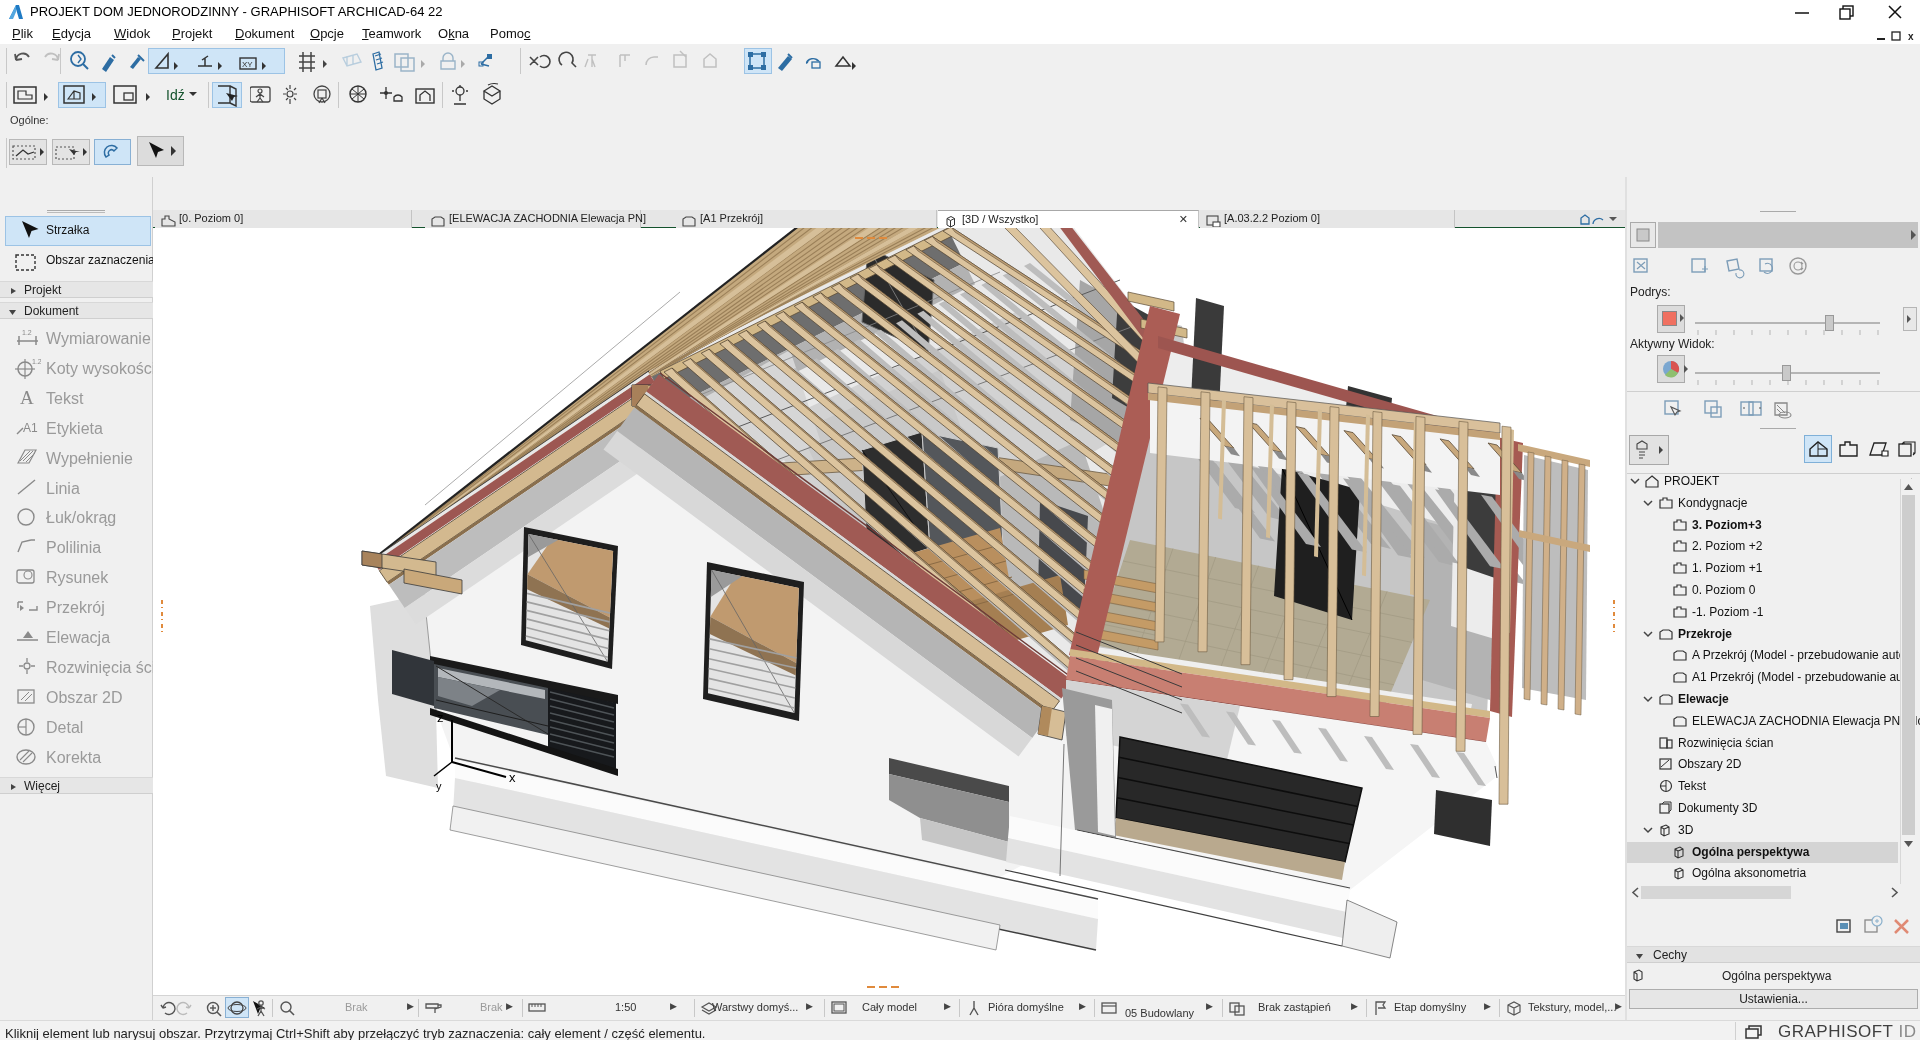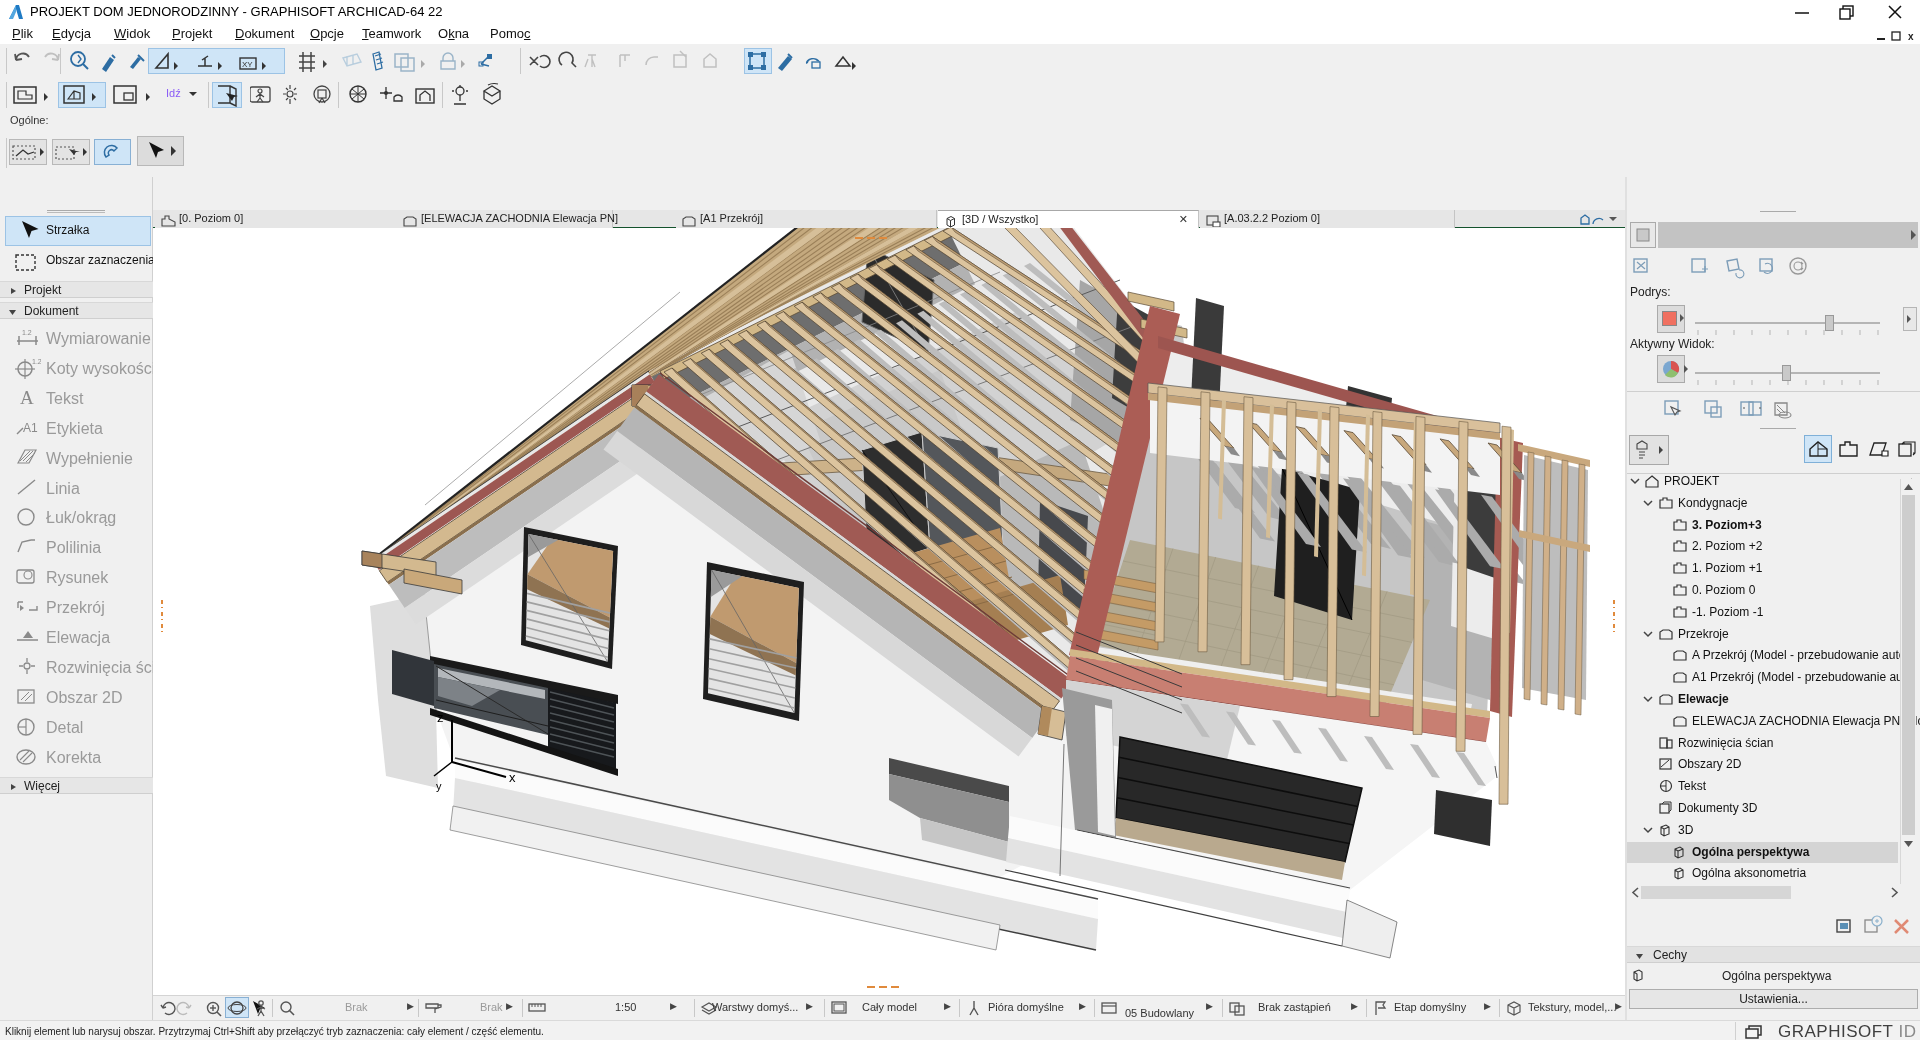--- a/index.html
+++ b/index.html
@@ -139,21 +139,21 @@
  <svg style="position:absolute;left:62px;top:5px" width="44" height="24">
       <rect x="2" y="3" width="20" height="17" fill="none" stroke="#333" stroke-width="1.5"></rect>
       <path d="M6 16 l6 -8 l6 2 v6 z M12 8 l0 8" fill="none" stroke="#333" stroke-width="1.2"></path>
       <path d="M30 10 l4 4 l-4 4" fill="#333"></path>
     </svg>
  <svg style="position:absolute;left:112px;top:5px" width="48" height="24">
       <rect x="2" y="3" width="22" height="17" fill="none" stroke="#333" stroke-width="1.5"></rect>
       <rect x="12" y="10" width="9" height="7" fill="none" stroke="#333" stroke-width="1.3"></rect>
       <path d="M34 10 l4 4 l-4 4" fill="#333"></path>
     </svg>
- <span style="position:absolute;left:166px;top:9px;font-size:11px;color:#8b5cf6">Idź</span>
+ <span style="position:absolute;left:166px;top:9px;font-size:14px;color:#14532d">Idź</span>
     <svg style="position:absolute;left:188px;top:12px" width="12" height="10">
       <path d="M1 2 l4 4 l4 -4" fill="#333"></path>
     </svg>
  <div style="position:absolute;left:208px;top:4px;width:1px;height:26px;background:#c8c8c8"></div>
  <div class="tbtn hl" style="left:212px;width:30px"></div>
  <svg style="position:absolute;left:216px;top:5px" width="26" height="24">
       <path d="M2 3 h12 v17 h-12 M14 3 l6 3 v17 l-6 -3" fill="none" stroke="#333" stroke-width="1.4"></path>
       <path d="M10 10 l6 8 l2 -4 l4 -1 z" fill="#222"></path>
     </svg>
  <svg style="position:absolute;left:250px;top:5px" width="160" height="24">
@@ -348,21 +348,21 @@
       <span style="position:absolute;left:24px;top:1px">Więcej</span>
     </div>
 </div>
 <div id="tabbar">
     <div class="tab" style="left:2px;width:257px">
       <span class="tic"><svg width="15" height="12">
           <path d="M1 11 L1 4 L4 4 L4 1 L8 1 L8 4 L14 7 L14 11 Z" fill="none" stroke="#444" stroke-width="1.1"></path>
         </svg></span>
       <span class="ttx">[0. Poziom 0]</span>
     </div>
-    <div class="tab" style="left:244px;width:216px">
+    <div class="tab" style="left:272px;width:216px">
       <span class="tic"><svg width="15" height="12">
           <path d="M1 11 L1 4 L4 2 L10 2 L13 4 L13 11 Z" fill="none" stroke="#444" stroke-width="1.1"></path>
         </svg></span>
       <span class="ttx">[ELEWACJA ZACHODNIA Elewacja PN]</span>
     </div>
     <div class="tab" style="left:523px;width:261px">
       <span class="tic"><svg width="15" height="12">
           <path d="M1 11 L1 4 L4 2 L10 2 L13 4 L13 11 Z" fill="none" stroke="#444" stroke-width="1.1"></path>
         </svg></span>
       <span class="ttx">[A1 Przekrój]</span>
@@ -869,21 +869,21 @@
         </svg></span>
       <span style="position:absolute;left:65px;top:3px;font-weight:normal;white-space:nowrap">-1. Poziom -1</span>
     </div>
     <div class="trow " style="top:447px">
       <svg style="position:absolute;left:16px;top:5px" width="10" height="10">
         <path d="M1 3 L5 7 L9 3" fill="none" stroke="#444" stroke-width="1.5"></path>
       </svg>
       <span style="position:absolute;left:31px;top:3px"><svg width="16" height="13">
           <path d="M2 12 L2 5 L5 3 L11 3 L14 5 L14 12 Z" fill="none" stroke="#333" stroke-width="1.2"></path>
         </svg></span>
-      <span style="position:absolute;left:51px;top:3px;font-weight:normal;white-space:nowrap">Przekroje</span>
+      <span style="position:absolute;left:51px;top:3px;font-weight:bold;white-space:nowrap">Przekroje</span>
     </div>
     <div class="trow " style="top:468px">
       <span style="position:absolute;left:45px;top:3px"><svg width="16" height="13">
           <path d="M2 12 L2 5 L5 3 L11 3 L14 5 L14 12 Z" fill="none" stroke="#333" stroke-width="1.2"></path>
         </svg></span>
       <span style="position:absolute;left:65px;top:3px;font-weight:normal;white-space:nowrap">A Przekrój (Model - przebudowanie autom</span>
     </div>
     <div class="trow " style="top:490px">
       <span style="position:absolute;left:45px;top:3px"><svg width="16" height="13">
           <path d="M2 12 L2 5 L5 3 L11 3 L14 5 L14 12 Z" fill="none" stroke="#333" stroke-width="1.2"></path>
@@ -1073,20 +1073,20 @@
     <span style="position:absolute;left:517px;top:5px;color:#444;font-size:9px">▶</span>
     <span style="position:absolute;left:653px;top:5px;color:#444;font-size:9px">▶</span>
     <span style="position:absolute;left:791px;top:5px;color:#444;font-size:9px">▶</span>
     <span style="position:absolute;left:926px;top:5px;color:#444;font-size:9px">▶</span>
     <span style="position:absolute;left:1053px;top:5px;color:#444;font-size:9px">▶</span>
     <span style="position:absolute;left:1198px;top:5px;color:#444;font-size:9px">▶</span>
     <span style="position:absolute;left:1331px;top:5px;color:#444;font-size:9px">▶</span>
     <span style="position:absolute;left:1462px;top:5px;color:#444;font-size:9px">▶</span>
   </div>
 <div id="statusbar">
- <span style="position:absolute;left:5px;top:5px;font-size:10px;color:#222">Kliknij element lub narysuj obszar. Przytrzymaj Ctrl+Shift aby przełączyć tryb zaznaczenia: cały element / część elementu.</span>
+ <span style="position:absolute;left:5px;top:5px;font-size:13px;color:#222">Kliknij element lub narysuj obszar. Przytrzymaj Ctrl+Shift aby przełączyć tryb zaznaczenia: cały element / część elementu.</span>
  <div style="position:absolute;left:1735px;top:1px;width:1px;height:19px;background:#d0d0d0"></div>
  <svg style="position:absolute;left:1745px;top:4px" width="20" height="14">
       <rect x="1" y="4" width="12" height="9" fill="none" stroke="#333" stroke-width="1.5"></rect>
       <path d="M4 4 V1 H16 V10 H13" fill="none" stroke="#333" stroke-width="1.5"></path>
     </svg>
  <span style="position:absolute;left:1778px;top:1px;font-size:17px;color:#3f3f3f;letter-spacing:0.5px">GRAPHISOFT <span style="color:#8a8a8a">ID</span></span>
 </div>
 
 </body></html>

